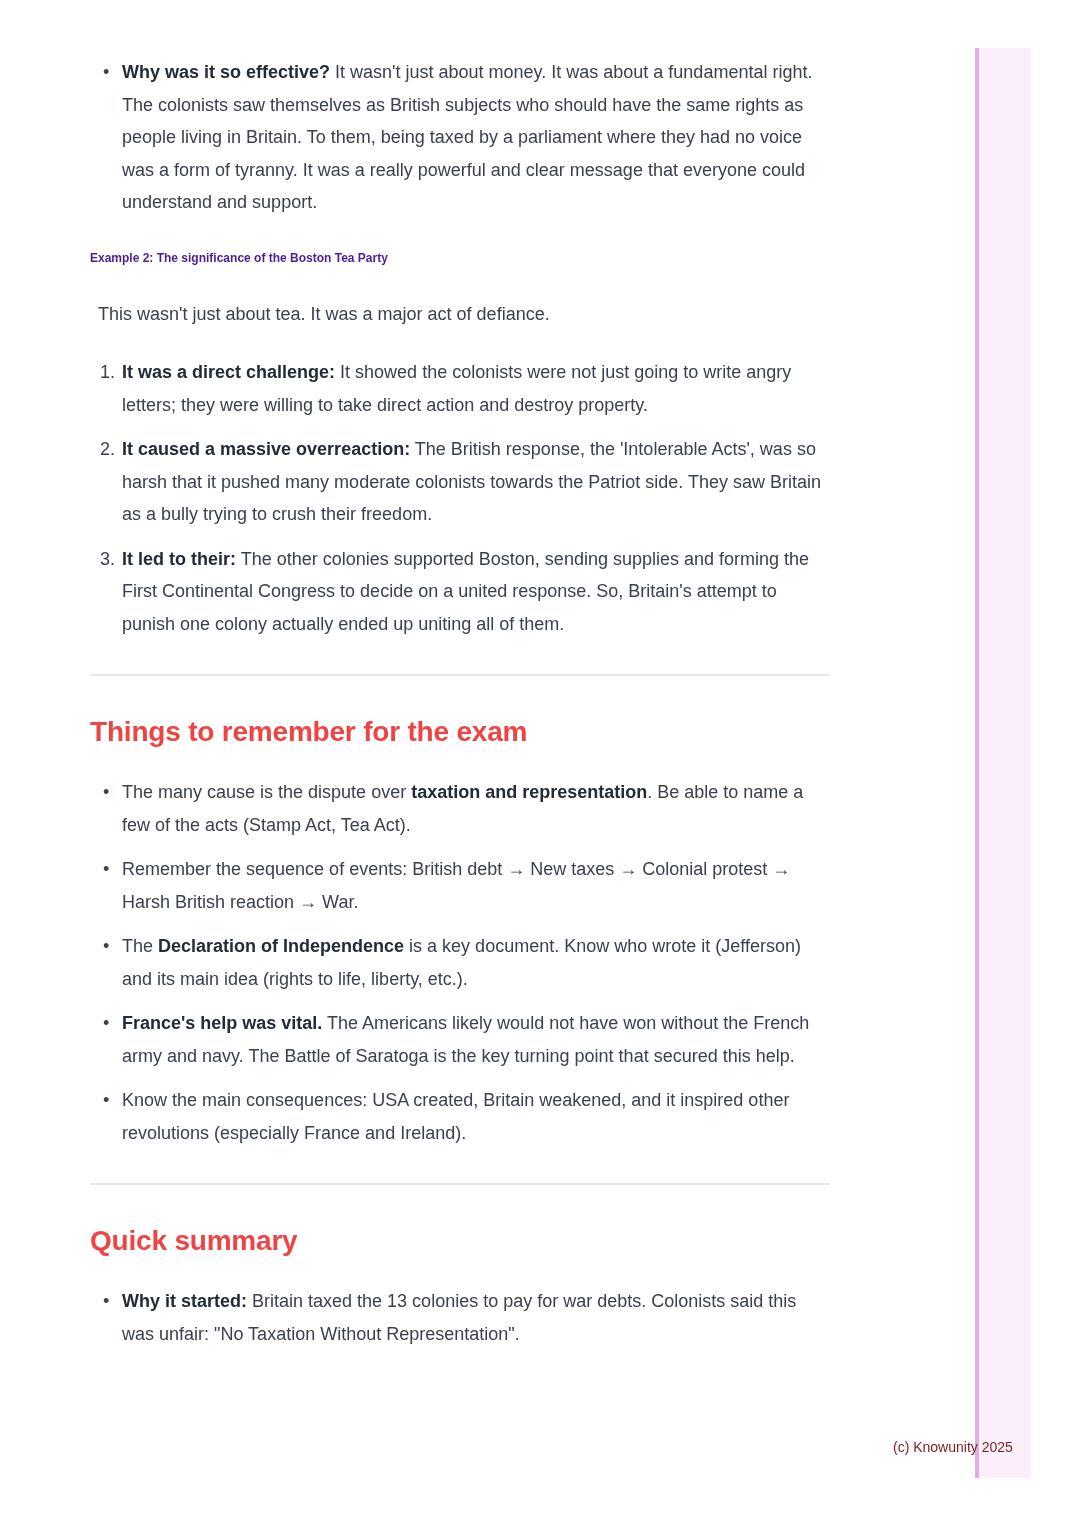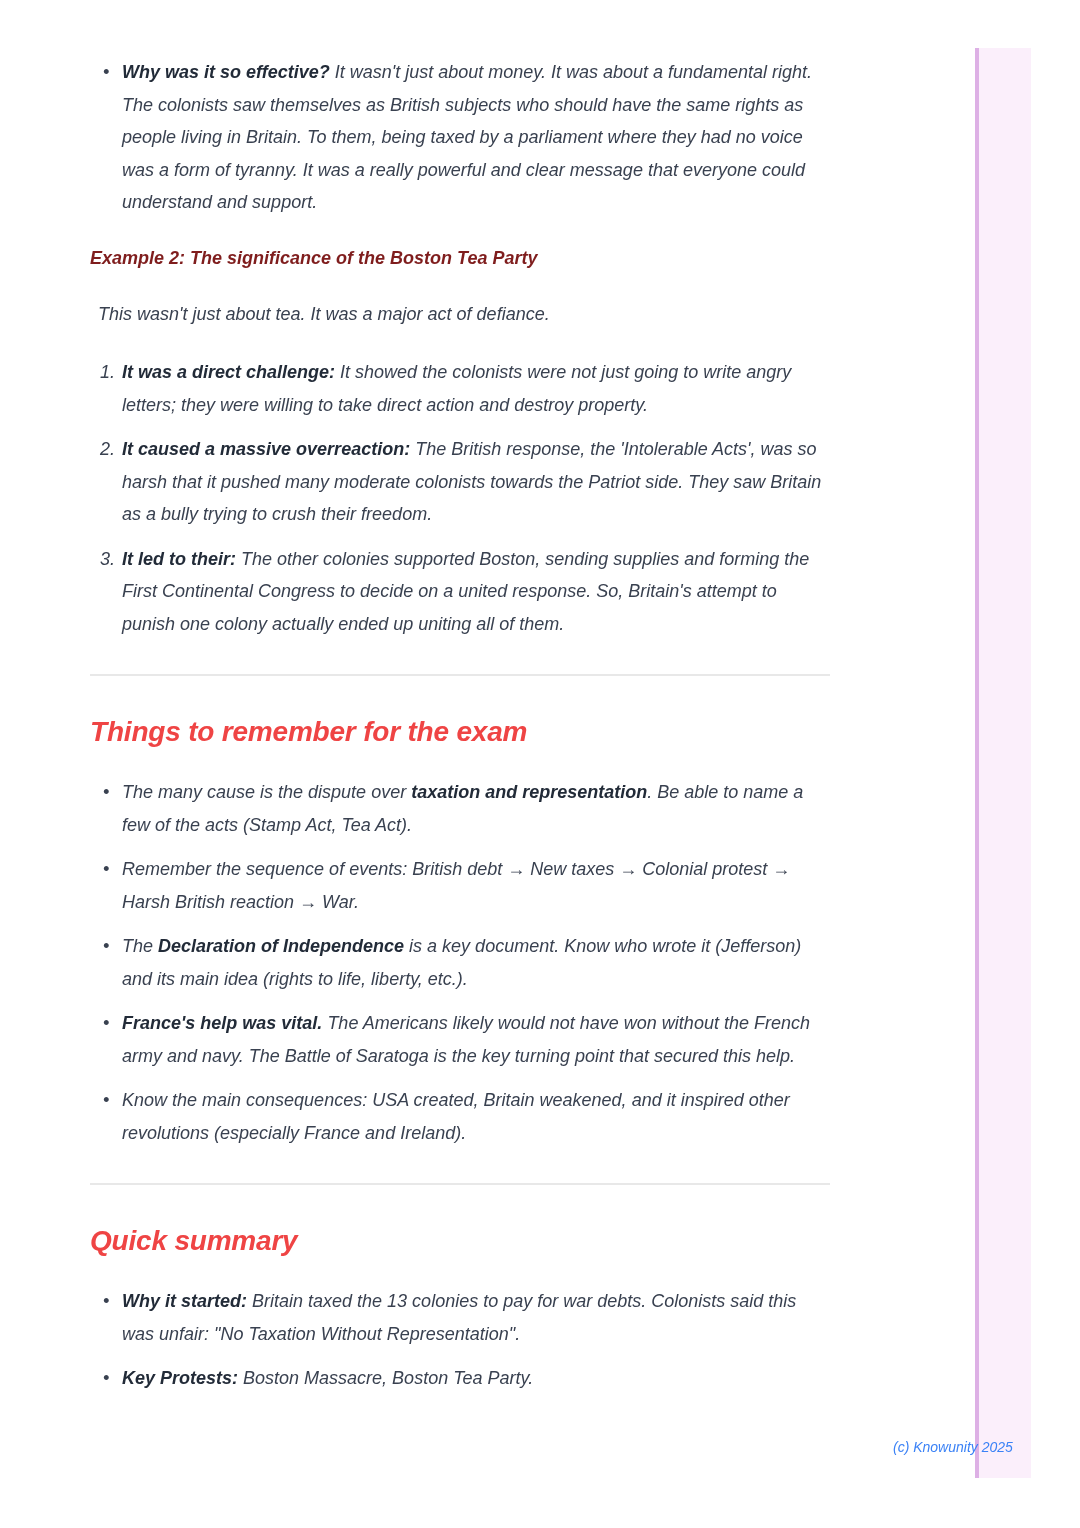--- a/index.html
+++ b/index.html
@@ -4,21 +4,20 @@
 <style>
   html, body { margin: 0; padding: 0; background: #ffffff; }
   .page {
     position: relative;
     width: 1080px;
     height: 1528px;
     background: #ffffff;
     overflow: hidden;
     font-family: "Liberation Sans", sans-serif;
     color: #394150;
-    font-style: italic;
   }
   .accent-strip {
     position: absolute;
     left: 975px;
     top: 48px;
     width: 52px;
     height: 1430px;
     background: #fbeffb;
     border-left: 4px solid #ddb0e5;
     z-index: 0;
@@ -50,25 +49,25 @@
   ol.numbered { counter-reset: pt; }
   ol.numbered li { counter-increment: pt; }
   ol.numbered li::before {
     content: counter(pt) ".";
     position: absolute;
     left: 10px;
     top: 0;
     color: #394150;
   }
   h3.sub-heading {
-    font-size: 18px;
+    font-size: 12px;
     line-height: 27px;
     margin: 26px 0;
     font-weight: 700;
-    color: #7f1d1d;
+    color: #4c1d95;
   }
   p.para { margin: 0 0 26px 8px; }
   hr.divider {
     border: 0;
     border-top: 2px solid #e8e8e8;
     margin: 34px 0 0 0;
   }
   h2.section-heading {
     font-size: 28px;
     line-height: 36px;
@@ -76,21 +75,21 @@
     font-weight: 700;
     letter-spacing: -0.2px;
     color: #ef4444;
   }
   .copyright {
     position: absolute;
     top: 1438px;
     left: 893px;
     font-size: 14px;
     line-height: 18px;
-    color: #3b82f6;
+    color: #7f1d1d;
     z-index: 2;
     white-space: nowrap;
   }
 </style>
 </head>
 <body>
 
 <div class="page">
 
   <div class="accent-strip"></div>
@@ -122,20 +121,19 @@
       <li><b>France's help was vital.</b><span> The Americans likely would not have won without the French army and navy. The Battle of Saratoga is the key turning point that secured this help.</span></li>
       <li><span>Know the main consequences: USA created, Britain weakened, and it inspired other revolutions (especially France and Ireland).</span></li>
     </ul>
 
     <hr class="divider">
 
     <h2 class="section-heading">Quick summary</h2>
 
     <ul class="bullets">
       <li><b>Why it started:</b><span> Britain taxed the 13 colonies to pay for war debts. Colonists said this was unfair: "No Taxation Without Representation".</span></li>
-      <li><b>Key Protests:</b><span> Boston Massacre, Boston Tea Party.</span></li>
     </ul>
 
   </main>
 
   <div class="copyright">(c) Knowunity 2025</div>
 
 </div>
 
 </body></html>

